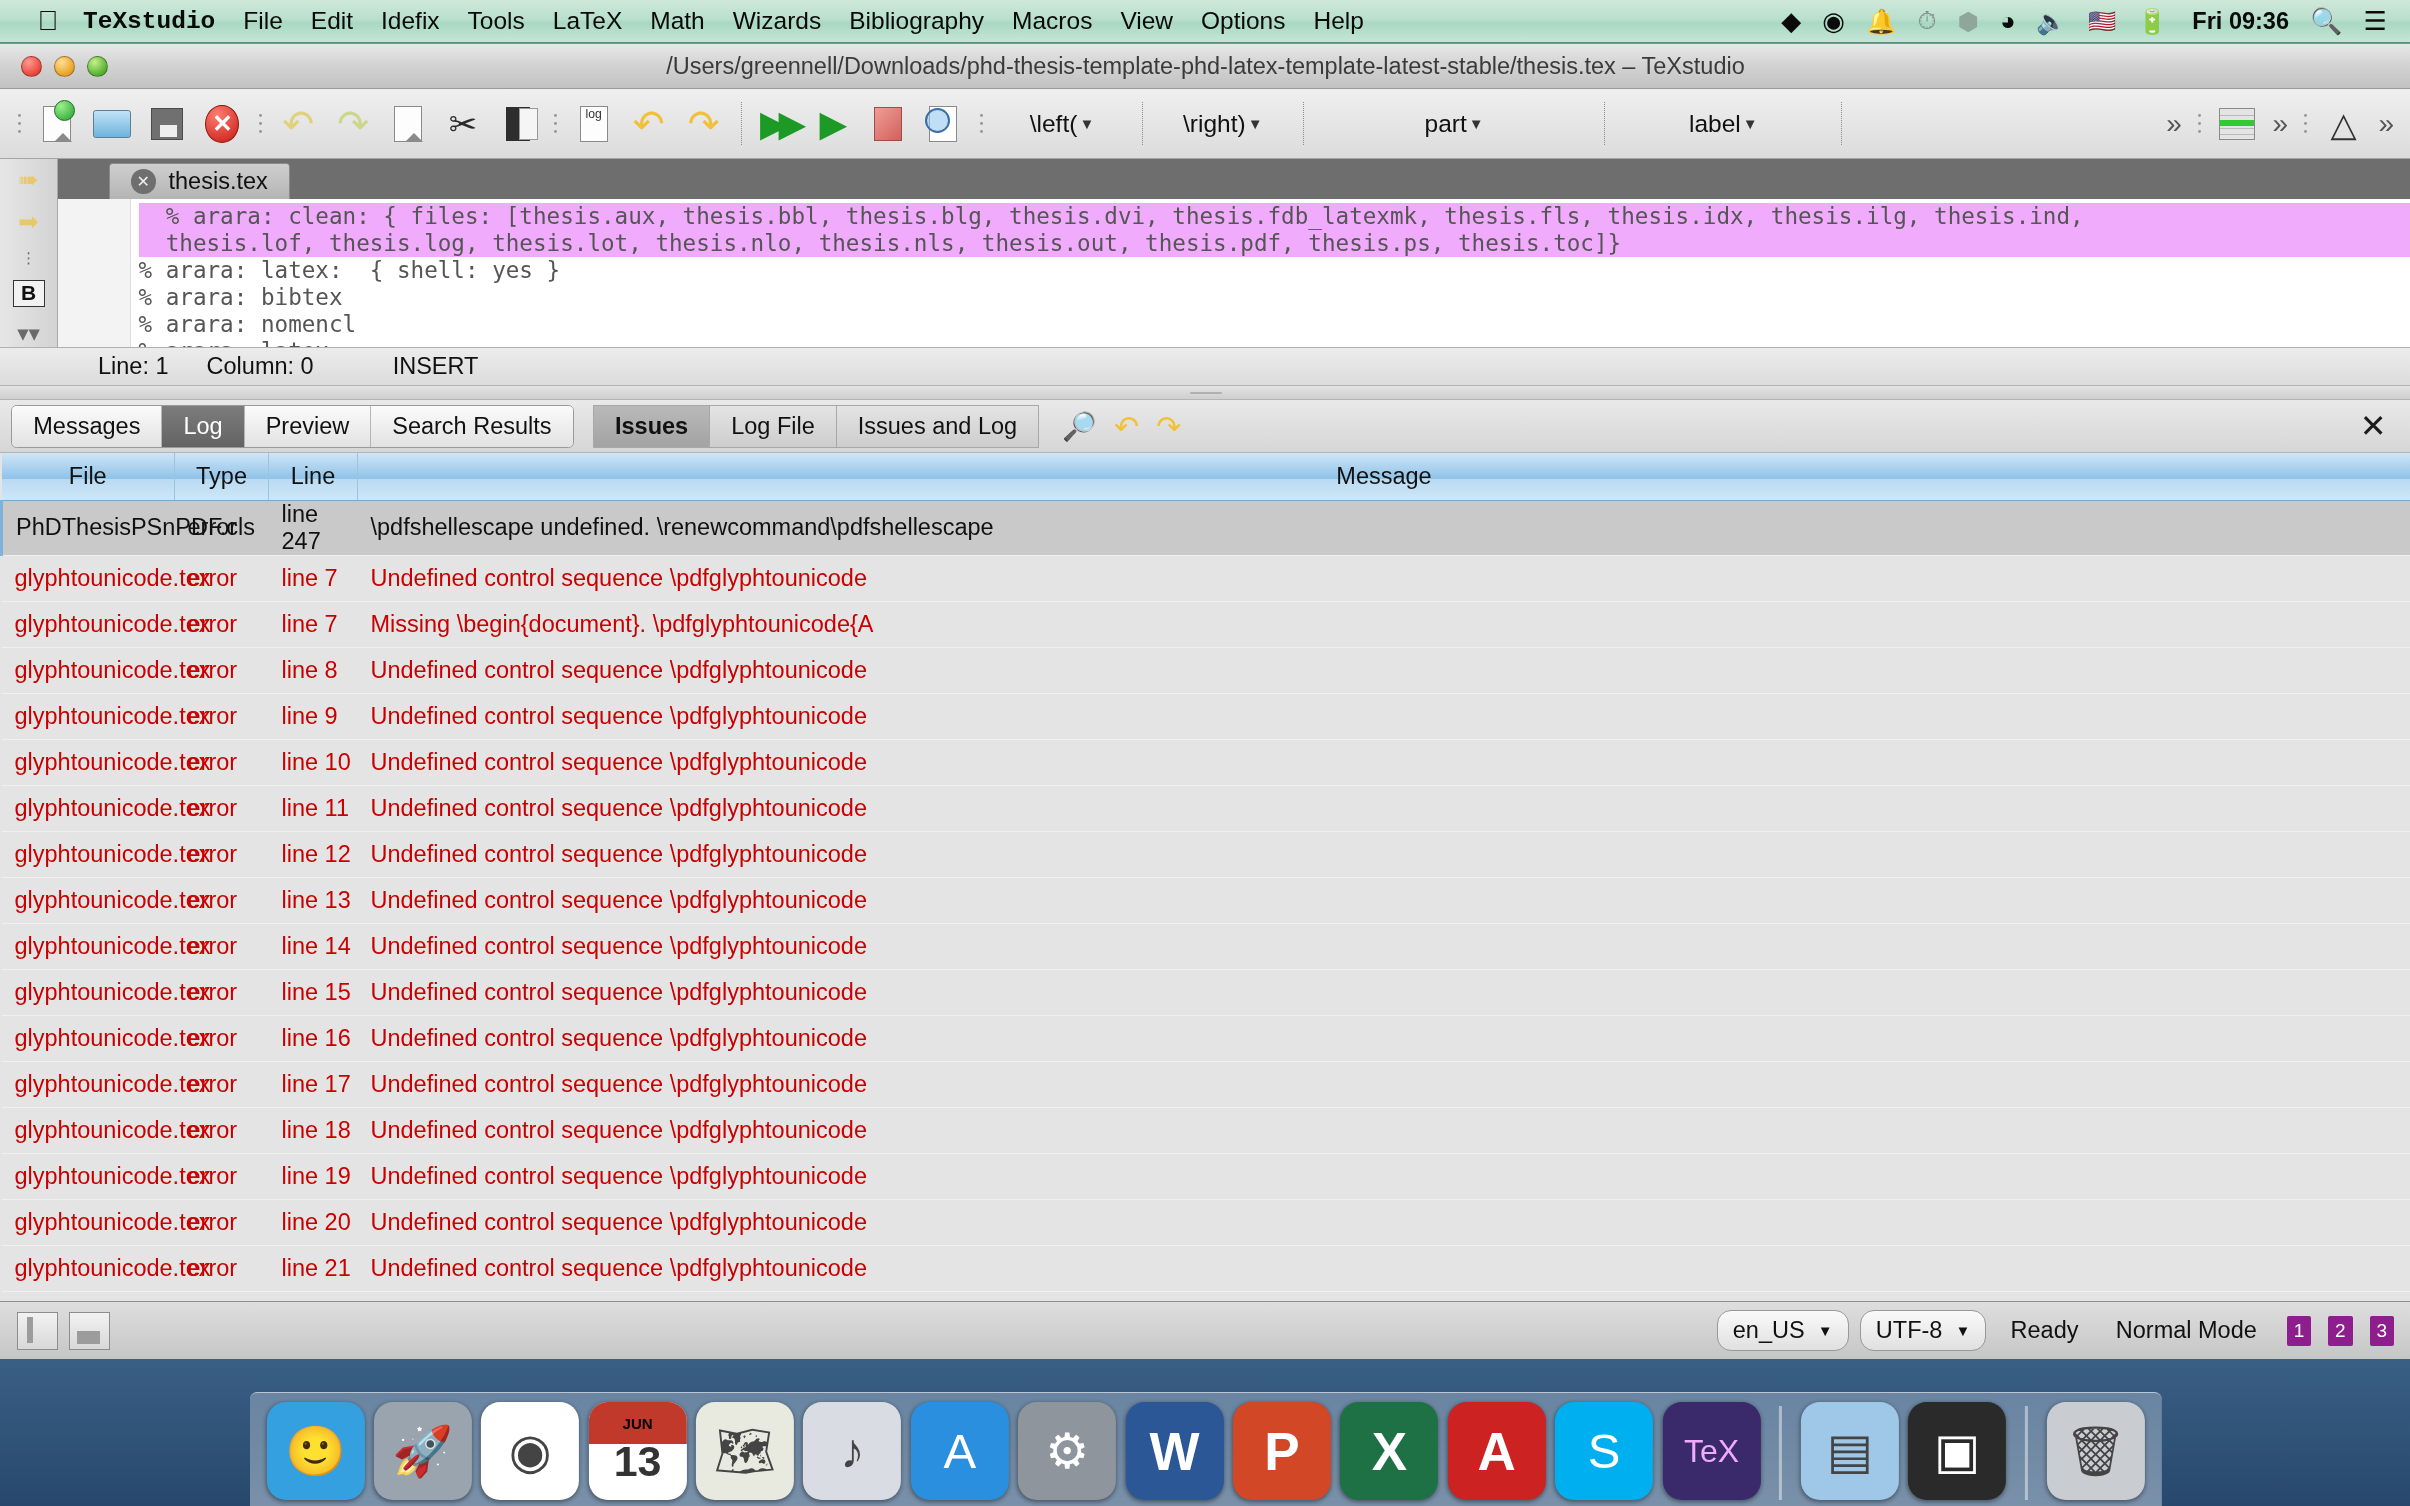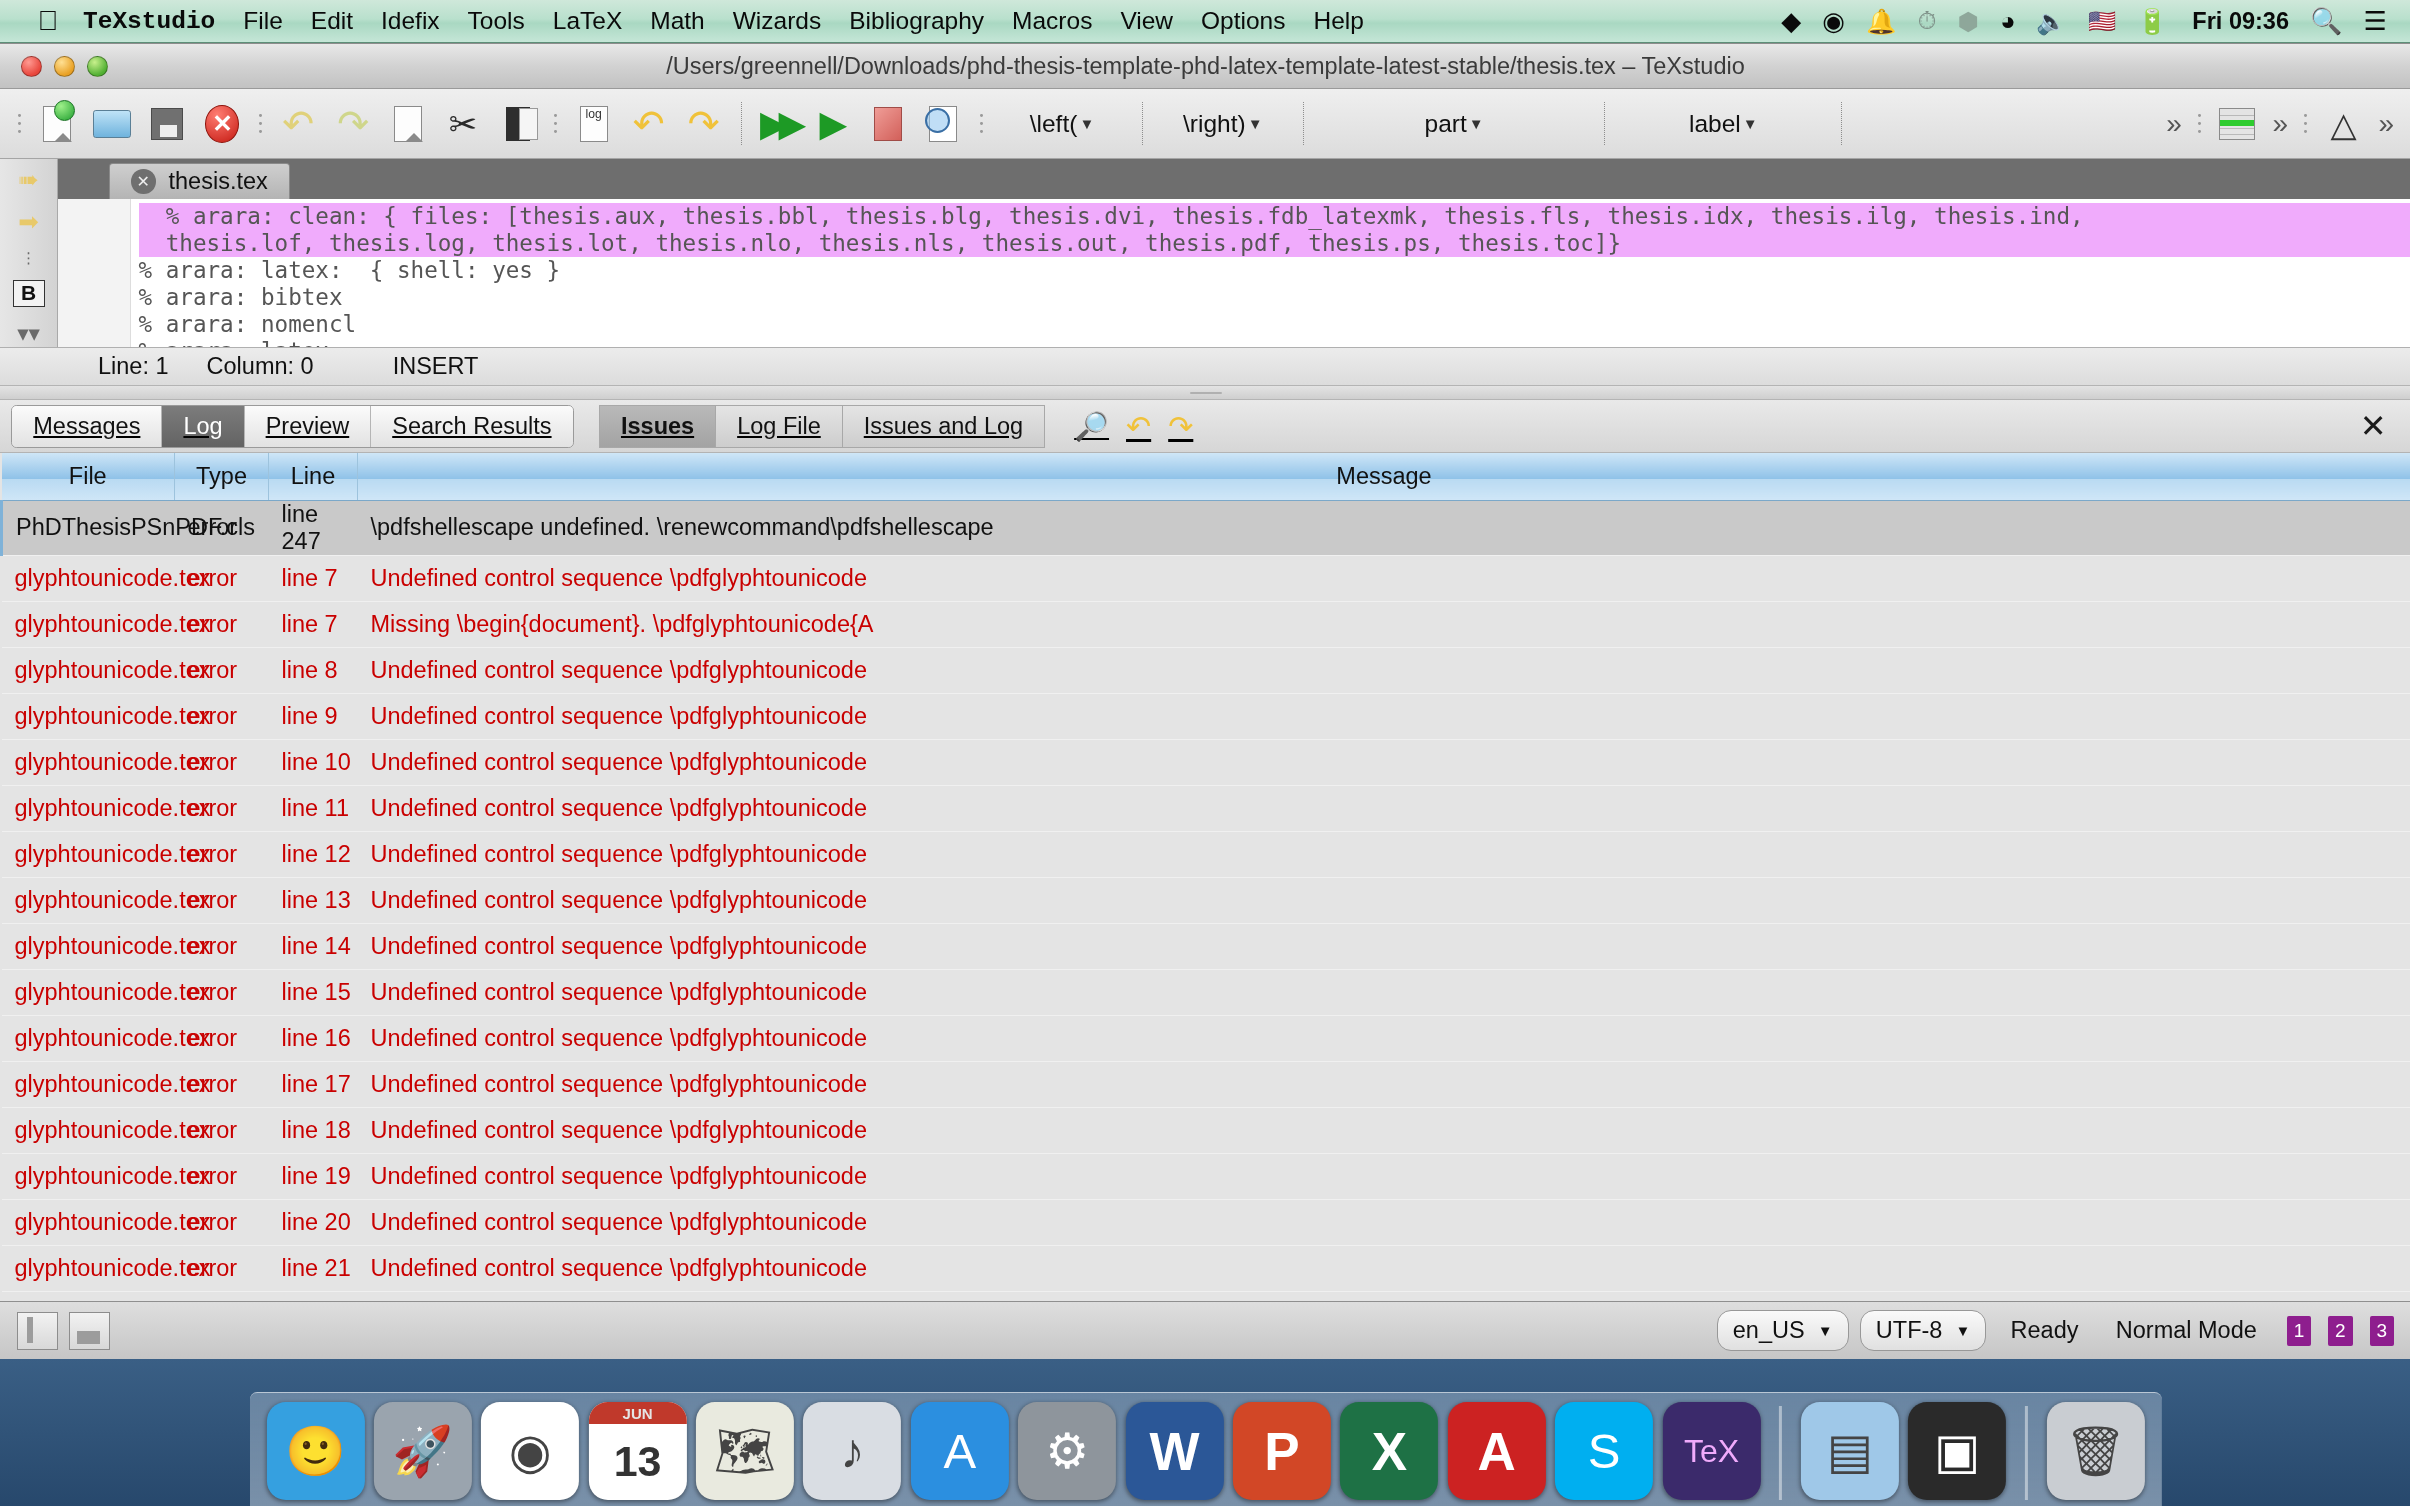--- a/index.html
+++ b/index.html
@@ -124,22 +124,22 @@
     display:flex; align-items:center; font-size:23.5px; color:#111; padding-left:98px; gap:38px;
   }
   .statusline .insert{ margin-left:41px;}
   .splitter{ height:15px; background:linear-gradient(#e3e3e3,#cfcfcf); border-top:0.9px solid #b4b4b4;
              border-bottom:0.9px solid #b4b4b4; position:relative;}
   .splitter:after{ content:""; position:absolute; left:50%; top:5.6px; width:32px;height:2.8px;
                    background:#b0b0b0; border-radius:1.9px; transform:translateX(-50%);}
   
   .logpanel{ width:100%; background:#e4e4e4; }
   .logtabs{
-    height:53px; display:flex; align-items:center; padding-left:11.3px; gap:16px;
-    background:linear-gradient(#e9e9e9,#d6d6d6); border-bottom:0.9px solid #b3b3b3; position:relative;text-decoration:underline;
+    height:53px; display:flex; align-items:center; padding-left:11.3px; gap:10px;
+    background:linear-gradient(#e9e9e9,#d6d6d6); border-bottom:0.9px solid #b3b3b3; position:relative;
   }
   .tgroup{ display:flex; border:0.9px solid #9a9a9a; border-radius:5.6px; overflow:hidden; height:43px;}
   .tgroup .t{ display:flex;align-items:center;padding:0 21px;font-size:23.5px;color:#111;
               background:linear-gradient(#fbfbfb,#e2e2e2); border-right:0.9px solid #b5b5b5;}
   .tgroup .t:last-child{border-right:none;}
   .tgroup .t.active{ background:linear-gradient(#7c7c7c,#636363); color:#fff;}
   .tgroup2{ display:flex; height:43px; margin-left:9.4px;}
   .tgroup2 .t{ display:flex;align-items:center;padding:0 21px;font-size:23.5px;color:#111;
                background:linear-gradient(#e4e4e4,#cdcdcd); border:0.9px solid #a8a8a8; border-left:none;}
   .tgroup2 .t:first-child{border-left:0.9px solid #a8a8a8;}
@@ -525,21 +525,21 @@
     <span class="numbadge">3</span>
   </div>
 </div>
 
 <div class="dockarea">
   <div class="dock" id="dock">
       <div class="dk" style="background: rgb(53, 160, 224); color: rgb(255, 255, 255);">🙂</div>
       <div class="dk" style="background: rgb(154, 164, 174); color: rgb(255, 255, 255);">🚀</div>
       <div class="dk" style="background: rgb(255, 255, 255); color: rgb(68, 68, 68);">◉</div>
       <div class="dk" style="background: rgb(255, 255, 255); color: rgb(192, 57, 43); font-size: 43px; font-weight: bold;">
-        <div style="position:absolute;top:0;left:0;right:0;height:22px;background:#c0392b;color:#e5e5e5;font-size:15px;display:flex;align-items:center;justify-content:center;">JUN</div>
+        <div style="position:absolute;top:0;left:0;right:0;height:42px;background:#c0392b;color:#000000;font-size:15px;display:flex;align-items:center;justify-content:center;">JUN</div>
         <span style="margin-top:21px;color:#333;">13</span>
       </div>
       <div class="dk" style="background: rgb(233, 234, 223); color: rgb(68, 68, 68);">🗺</div>
       <div class="dk" style="background: rgb(217, 221, 227); color: rgb(68, 68, 68);">♪</div>
       <div class="dk" style="background: rgb(43, 143, 224); color: rgb(255, 255, 255);">A</div>
       <div class="dk" style="background: rgb(142, 149, 156); color: rgb(255, 255, 255);">⚙</div>
       <div class="dk" style="background: rgb(43, 87, 151); color: rgb(255, 255, 255); font-size: 53px; font-weight: bold;">W</div>
       <div class="dk" style="background: rgb(210, 71, 38); color: rgb(255, 255, 255); font-size: 53px; font-weight: bold;">P</div>
       <div class="dk" style="background: rgb(30, 113, 69); color: rgb(255, 255, 255); font-size: 53px; font-weight: bold;">X</div>
       <div class="dk" style="background: rgb(204, 34, 34); color: rgb(255, 255, 255); font-size: 53px; font-weight: bold;">A</div>

